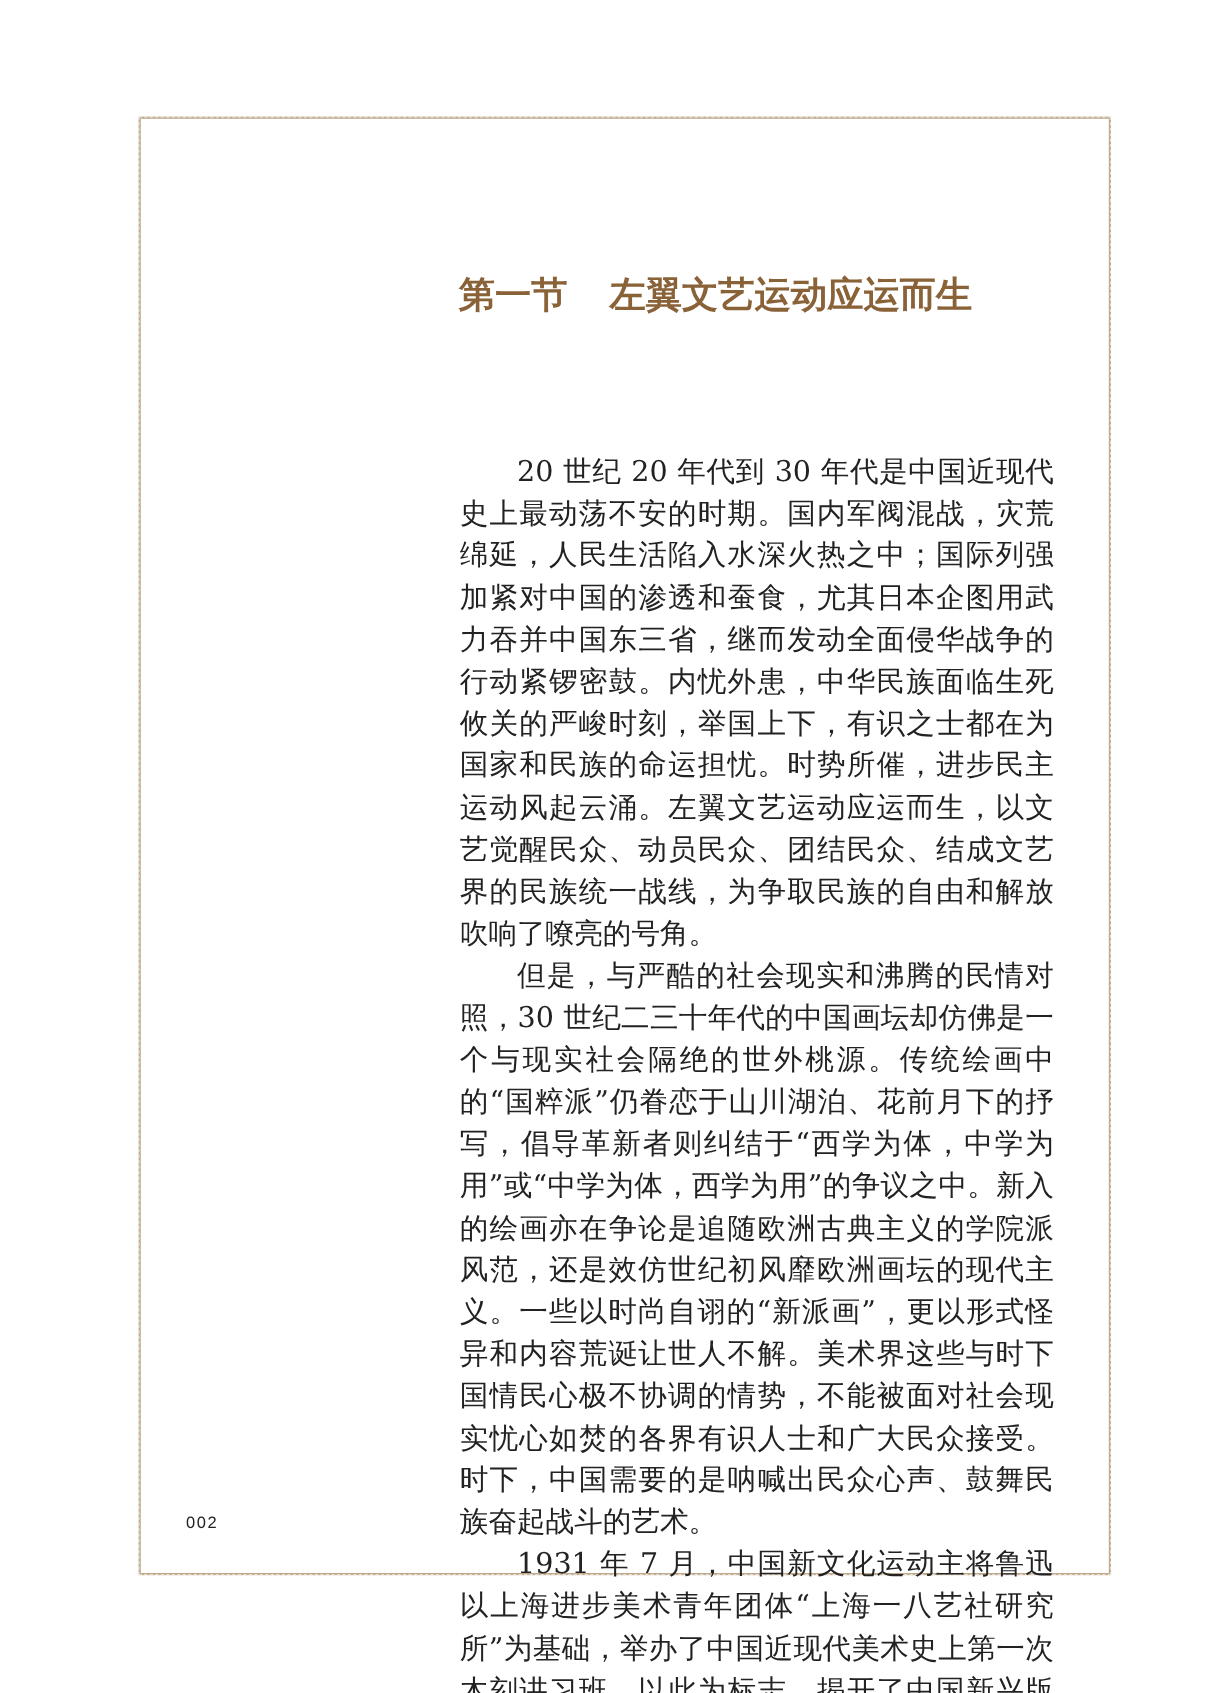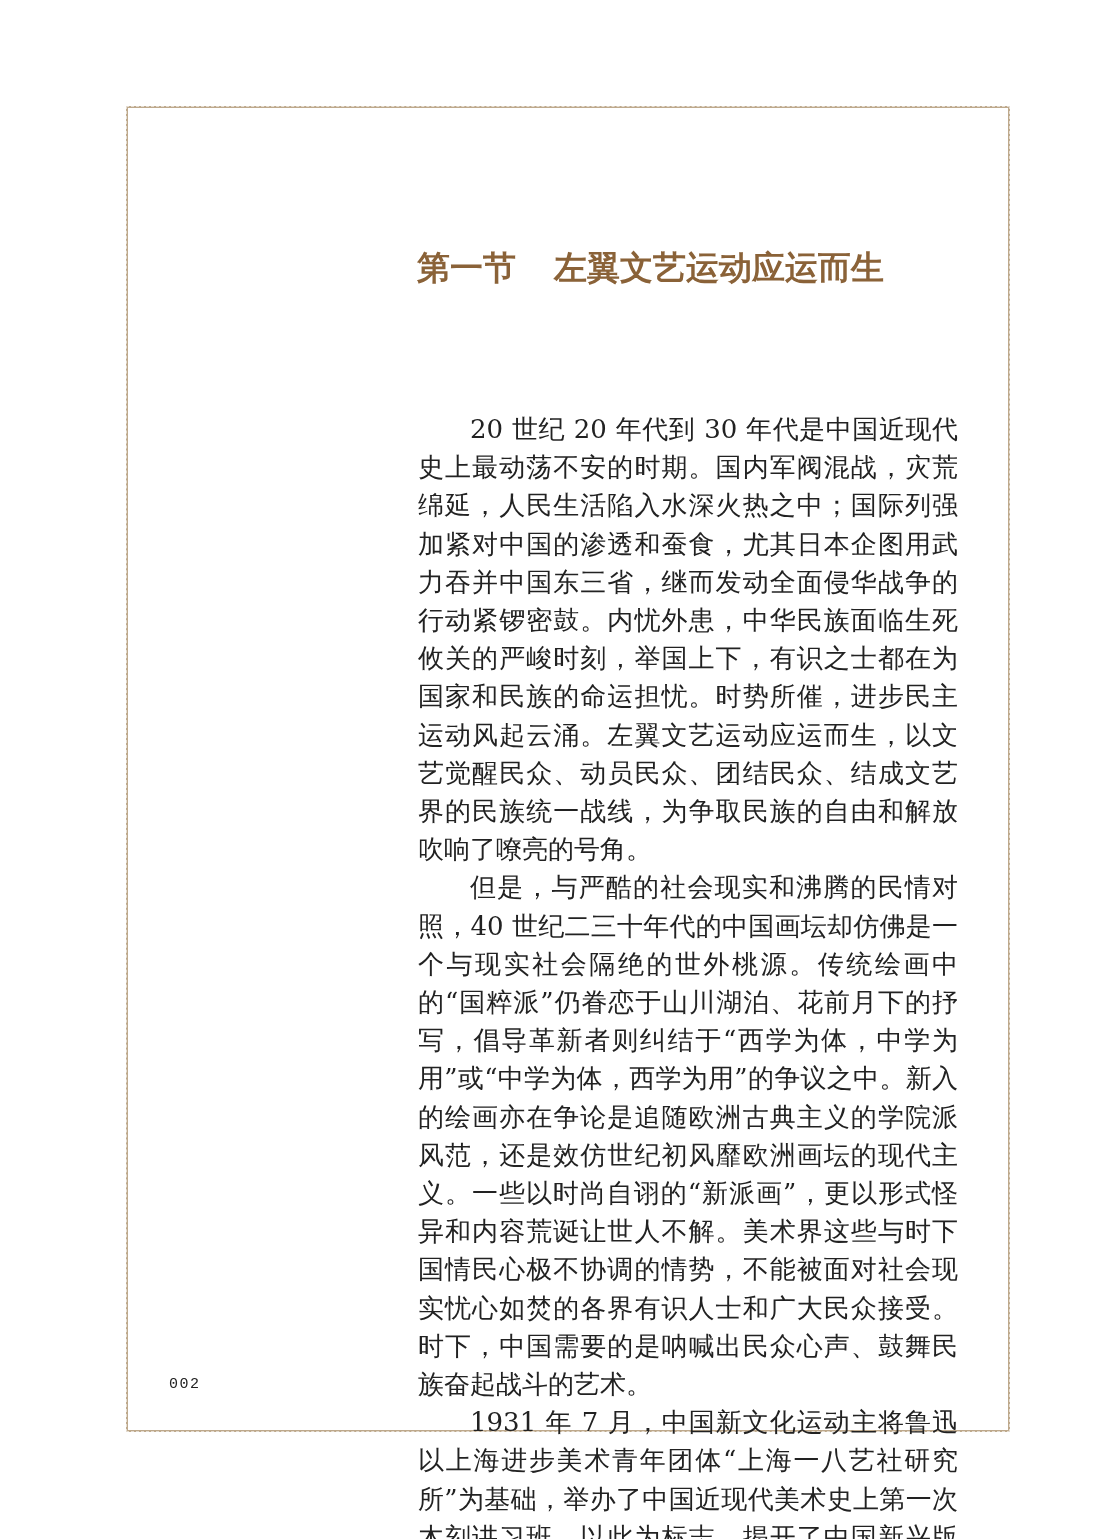--- a/index.html
+++ b/index.html
@@ -60,31 +60,31 @@
       margin: 0;
       text-indent: 2em;
     }
     .page-number {
       position: absolute;
       left: 169px;
       top: 1376px;
       font-size: 15px;
       letter-spacing: 1.5px;
       color: #222222;
-      font-family: Liberation Mono, monospace;
+      font-family: Liberation Sans, sans-serif;
     }
   </style>
 </head>
 <body>
 
 <div class="frame"></div>
 
 <h1 class="title">
   <span class="num">第一节</span><span>左翼文艺运动应运而生</span>
 </h1>
 
 <div class="body-text">
   <p>20 世纪 20 年代到 30 年代是中国近现代史上最动荡不安的时期。国内军阀混战，灾荒绵延，人民生活陷入水深火热之中；国际列强加紧对中国的渗透和蚕食，尤其日本企图用武力吞并中国东三省，继而发动全面侵华战争的行动紧锣密鼓。内忧外患，中华民族面临生死攸关的严峻时刻，举国上下，有识之士都在为国家和民族的命运担忧。时势所催，进步民主运动风起云涌。左翼文艺运动应运而生，以文艺觉醒民众、动员民众、团结民众、结成文艺界的民族统一战线，为争取民族的自由和解放吹响了嘹亮的号角。</p>
-  <p>但是，与严酷的社会现实和沸腾的民情对照，40 世纪二三十年代的中国画坛却仿佛是一个与现实社会隔绝的世外桃源。传统绘画中的“国粹派”仍眷恋于山川湖泊、花前月下的抒写，倡导革新者则纠结于“西学为体，中学为用”或“中学为体，西学为用”的争议之中。新入的绘画亦在争论是追随欧洲古典主义的学院派风范，还是效仿世纪初风靡欧洲画坛的现代主义。一些以时尚自诩的“新派画”，更以形式怪异和内容荒诞让世人不解。美术界这些与时下国情民心极不协调的情势，不能被面对社会现实忧心如焚的各界有识人士和广大民众接受。时下，中国需要的是呐喊出民众心声、鼓舞民族奋起战斗的艺术。</p>
+  <p>但是，与严酷的社会现实和沸腾的民情对照，30 世纪二三十年代的中国画坛却仿佛是一个与现实社会隔绝的世外桃源。传统绘画中的“国粹派”仍眷恋于山川湖泊、花前月下的抒写，倡导革新者则纠结于“西学为体，中学为用”或“中学为体，西学为用”的争议之中。新入的绘画亦在争论是追随欧洲古典主义的学院派风范，还是效仿世纪初风靡欧洲画坛的现代主义。一些以时尚自诩的“新派画”，更以形式怪异和内容荒诞让世人不解。美术界这些与时下国情民心极不协调的情势，不能被面对社会现实忧心如焚的各界有识人士和广大民众接受。时下，中国需要的是呐喊出民众心声、鼓舞民族奋起战斗的艺术。</p>
   <p>1931 年 7 月，中国新文化运动主将鲁迅以上海进步美术青年团体“上海一八艺社研究所”为基础，举办了中国近现代美术史上第一次木刻讲习班，以此为标志，揭开了中国新兴版画运动的序幕。鲁迅，特别是在他生命的最</p>
 </div>
 
 <div class="page-number">002</div>
 
 </body></html>

